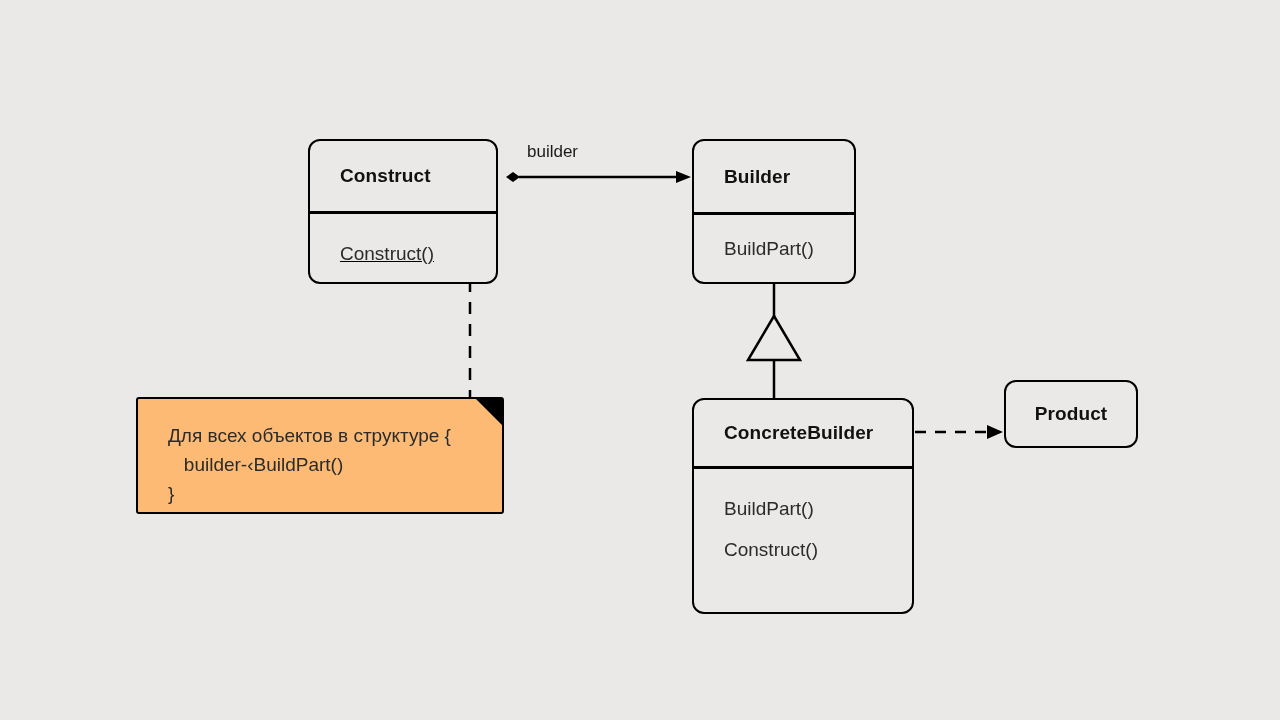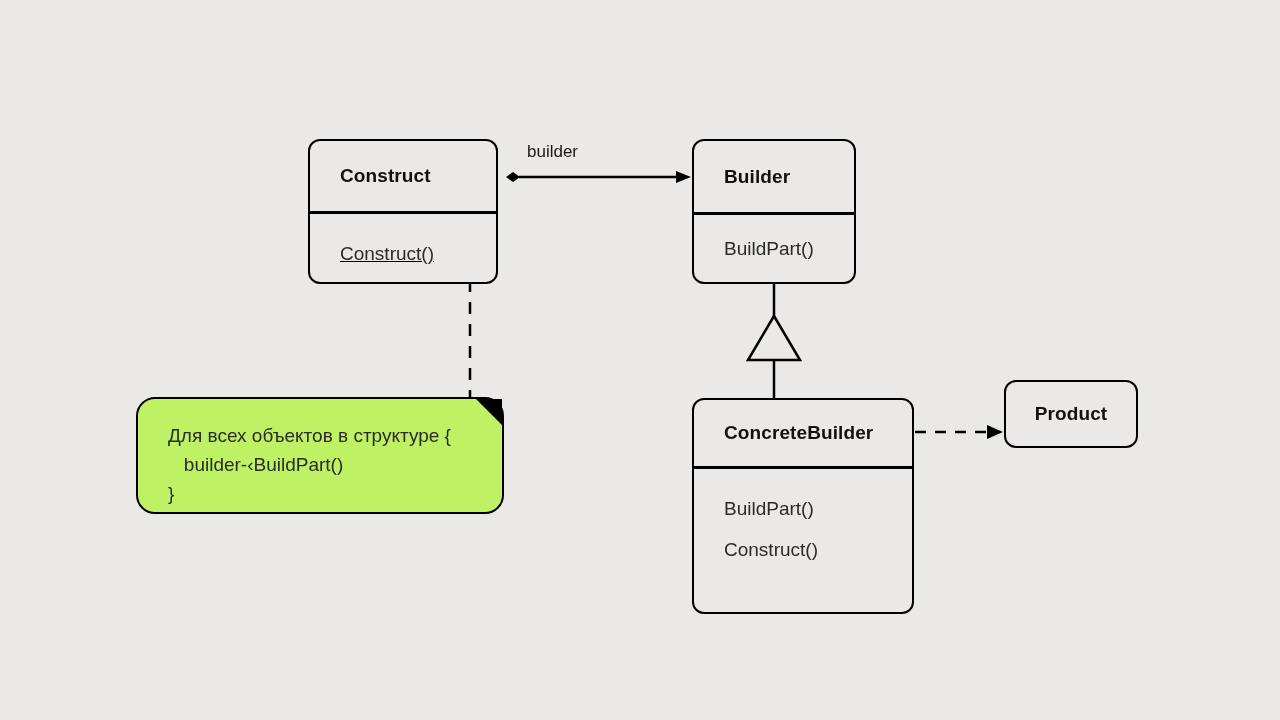--- a/index.html
+++ b/index.html
@@ -58,22 +58,22 @@
   .method {
     font-size: 19px;
     color: #2b2b2b;
     line-height: 1;
     white-space: nowrap;
   }
   .note-box {
     position: absolute;
     box-sizing: border-box;
     border: 2.5px solid #000000;
-    border-radius: 19px;
-    background: #bef264;
+    border-radius: 3px;
+    background: #fdba74;
   }
   .note-text {
     position: absolute;
     left: 30px;
     top: 22px;
     font-size: 19px;
     color: #2b2b2b;
     line-height: 29px;
     white-space: pre;
   }

